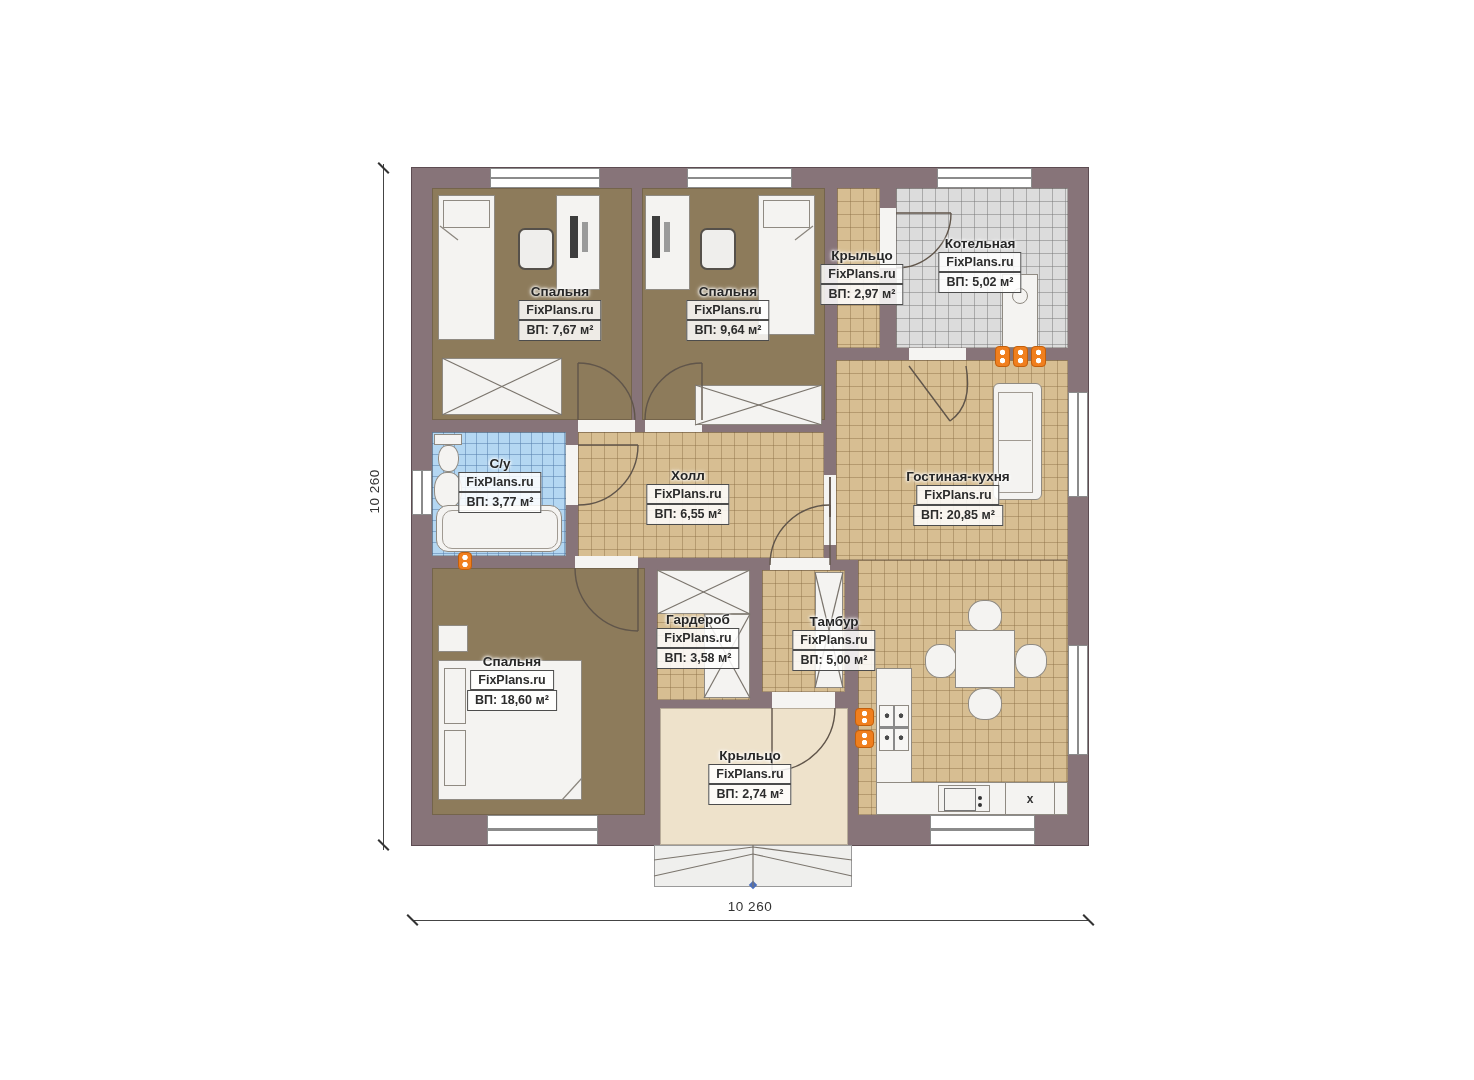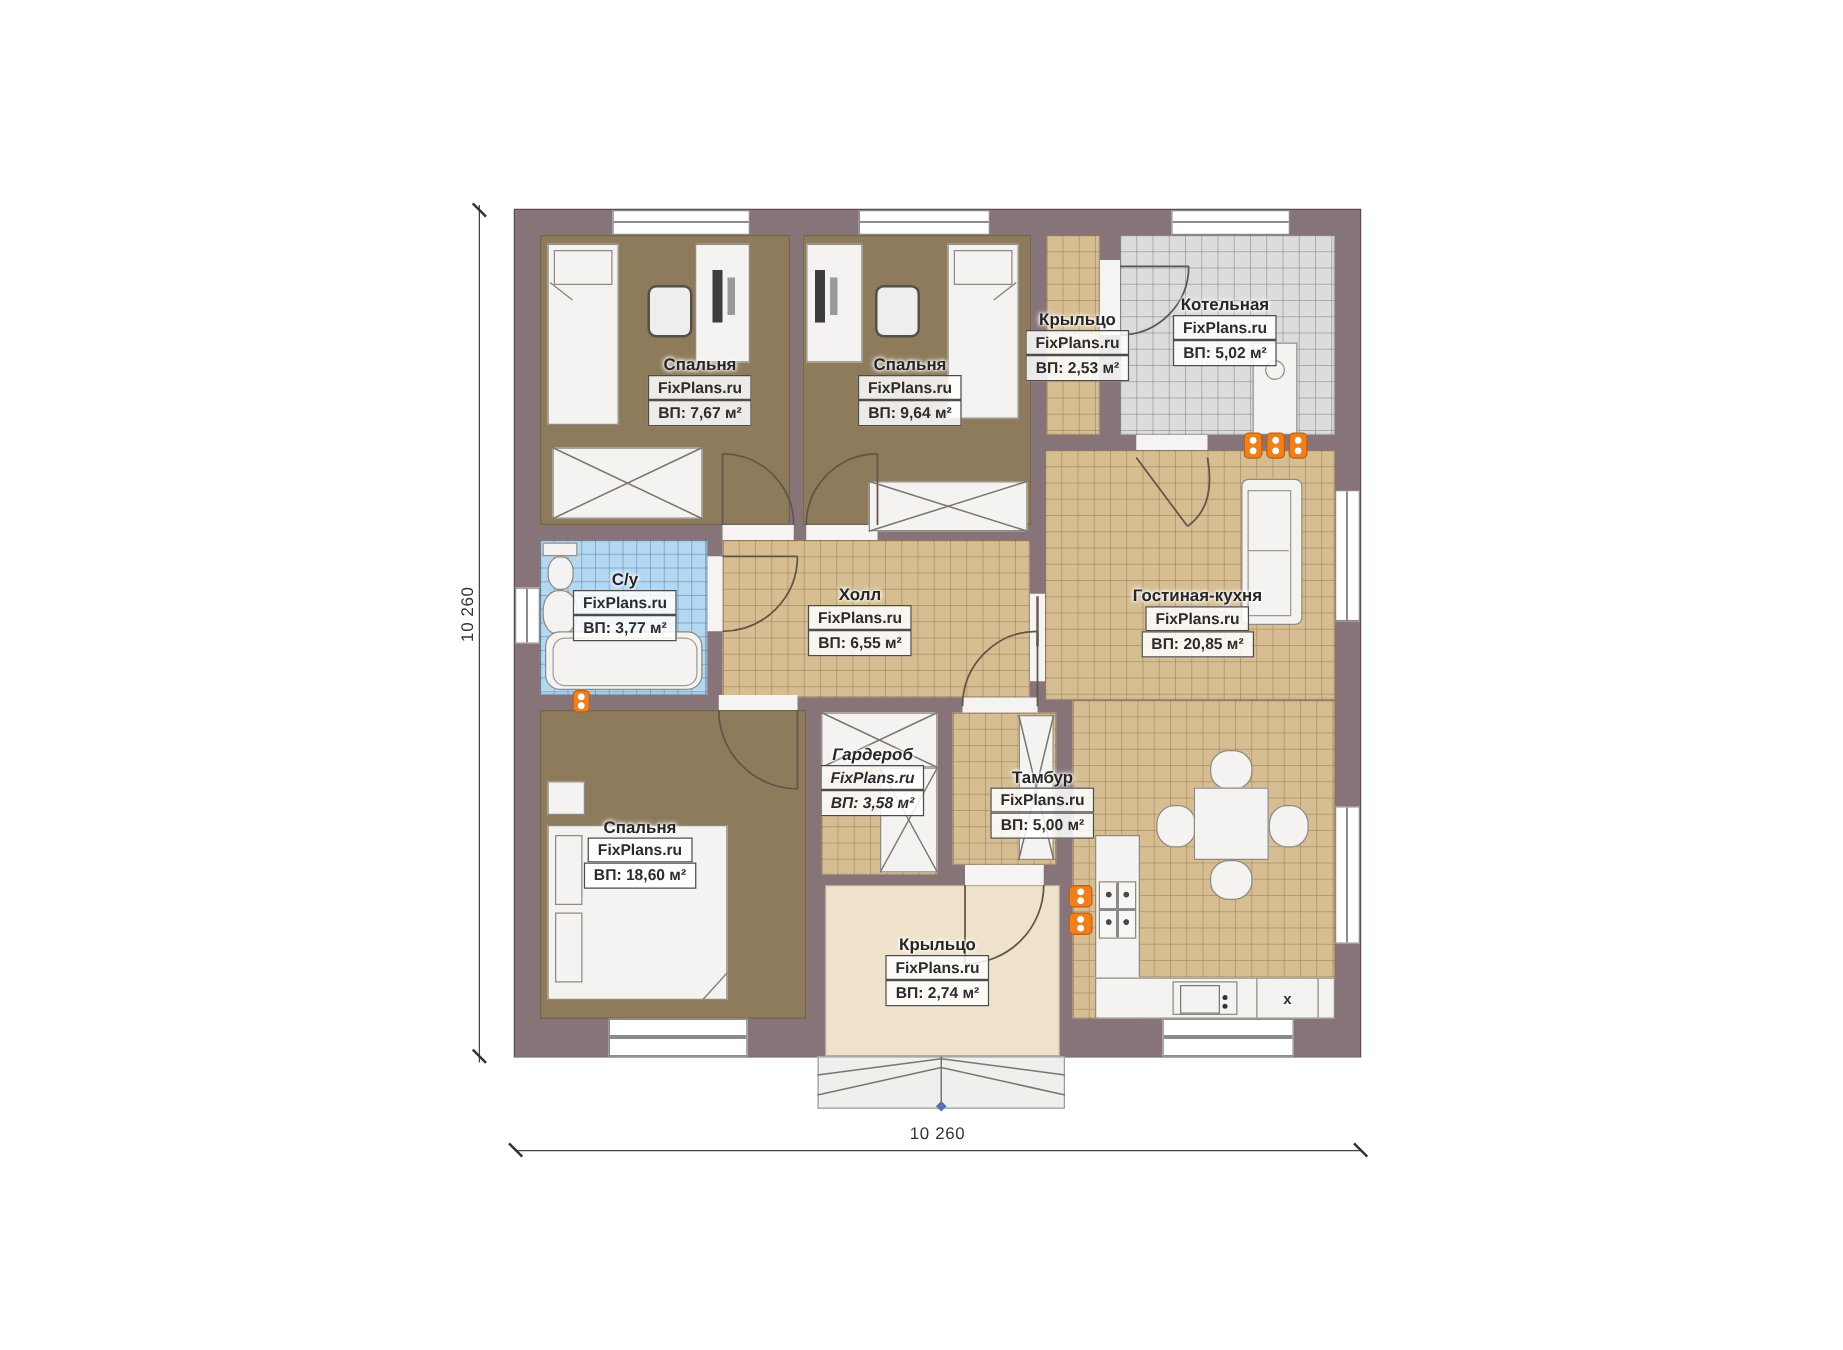--- a/index.html
+++ b/index.html
@@ -241,21 +241,21 @@
     <div class="rbox">ВП: 7,67 м²</div>
   </div>
   <div class="rlabel" style="left:316px;top:116px;">
     <div class="rname">Спальня</div>
     <div class="rbox">FixPlans.ru</div>
     <div class="rbox">ВП: 9,64 м²</div>
   </div>
   <div class="rlabel" style="left:450px;top:80px;">
     <div class="rname">Крыльцо</div>
     <div class="rbox">FixPlans.ru</div>
-    <div class="rbox">ВП: 2,53 м²</div>
+    <div class="rbox">ВП: 2,97 м²</div>
   </div>
   <div class="rlabel" style="left:568px;top:68px;">
     <div class="rname">Котельная</div>
     <div class="rbox">FixPlans.ru</div>
     <div class="rbox">ВП: 5,02 м²</div>
   </div>
   <div class="rlabel" style="left:88px;top:288px;">
     <div class="rname">С/у</div>
     <div class="rbox">FixPlans.ru</div>
     <div class="rbox">ВП: 3,77 м²</div>
@@ -268,21 +268,21 @@
   <div class="rlabel" style="left:546px;top:301px;">
     <div class="rname">Гостиная-кухня</div>
     <div class="rbox">FixPlans.ru</div>
     <div class="rbox">ВП: 20,85 м²</div>
   </div>
   <div class="rlabel" style="left:100px;top:486px;">
     <div class="rname">Спальня</div>
     <div class="rbox">FixPlans.ru</div>
     <div class="rbox">ВП: 18,60 м²</div>
   </div>
-  <div class="rlabel" style="left:286px;top:428px;font-style:italic;">
+  <div class="rlabel" style="left:286px;top:444px;">
     <div class="rname">Гардероб</div>
     <div class="rbox">FixPlans.ru</div>
     <div class="rbox">ВП: 3,58 м²</div>
   </div>
   <div class="rlabel" style="left:398px;top:446px;padding-left:48px;">
     <div class="rname">Тамбур</div>
     <div class="rbox">FixPlans.ru</div>
     <div class="rbox">ВП: 5,00 м²</div>
   </div>
   <div class="rlabel" style="left:338px;top:580px;">

